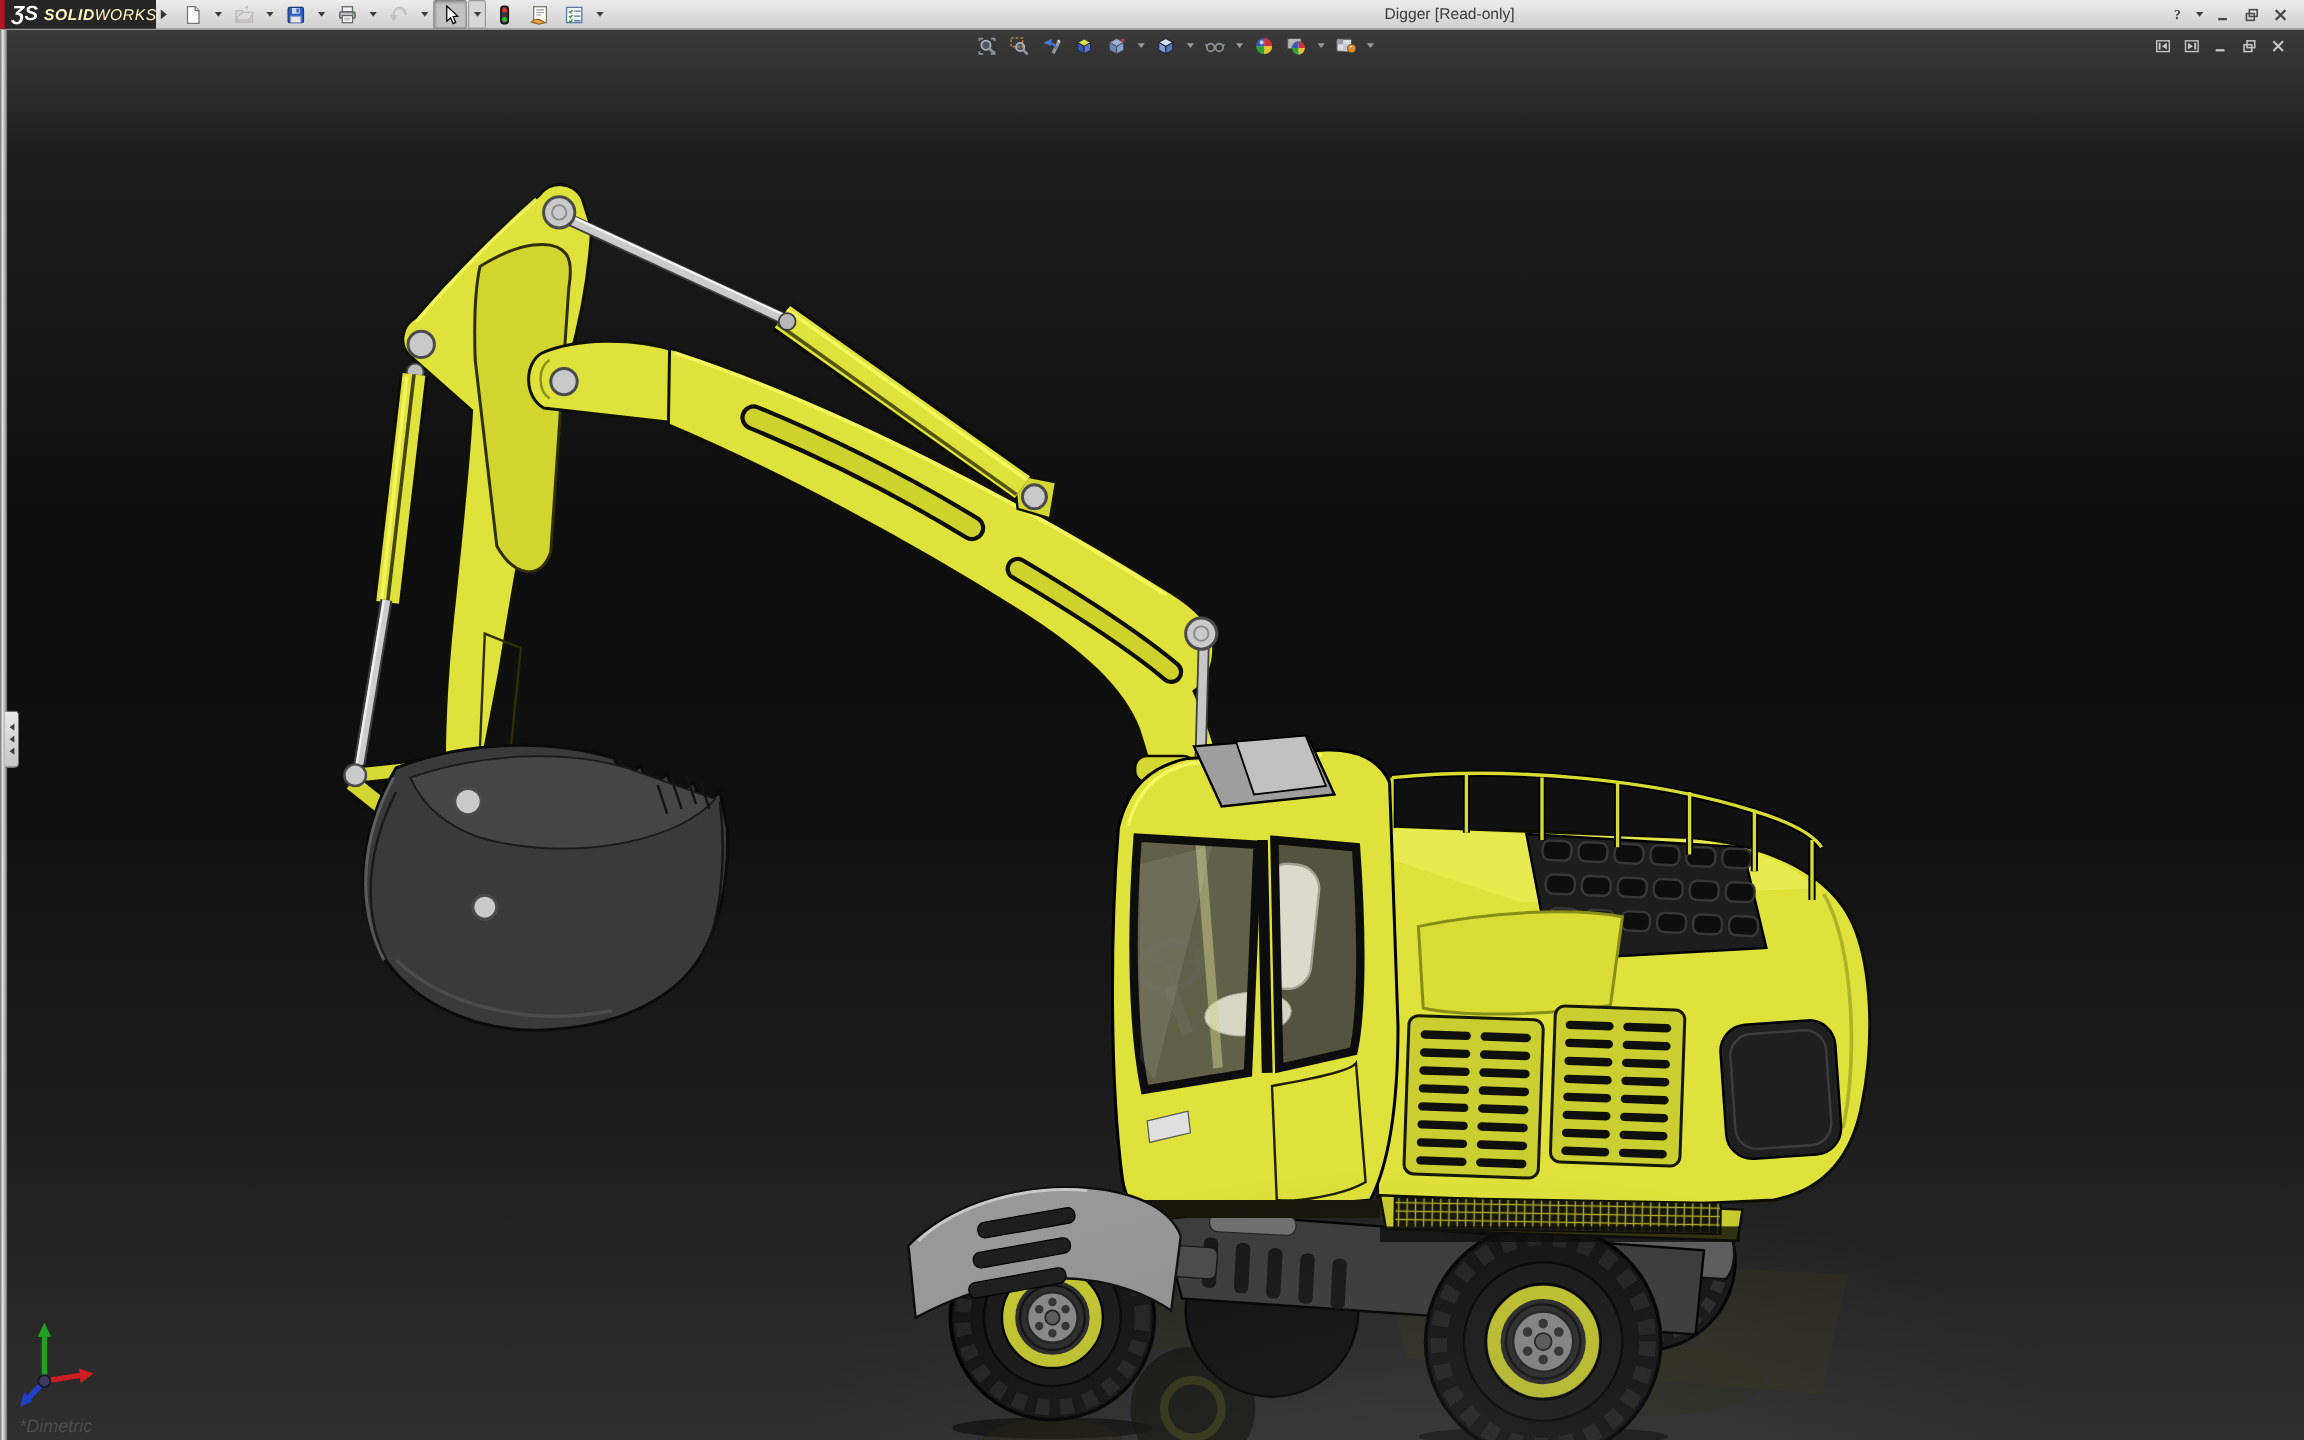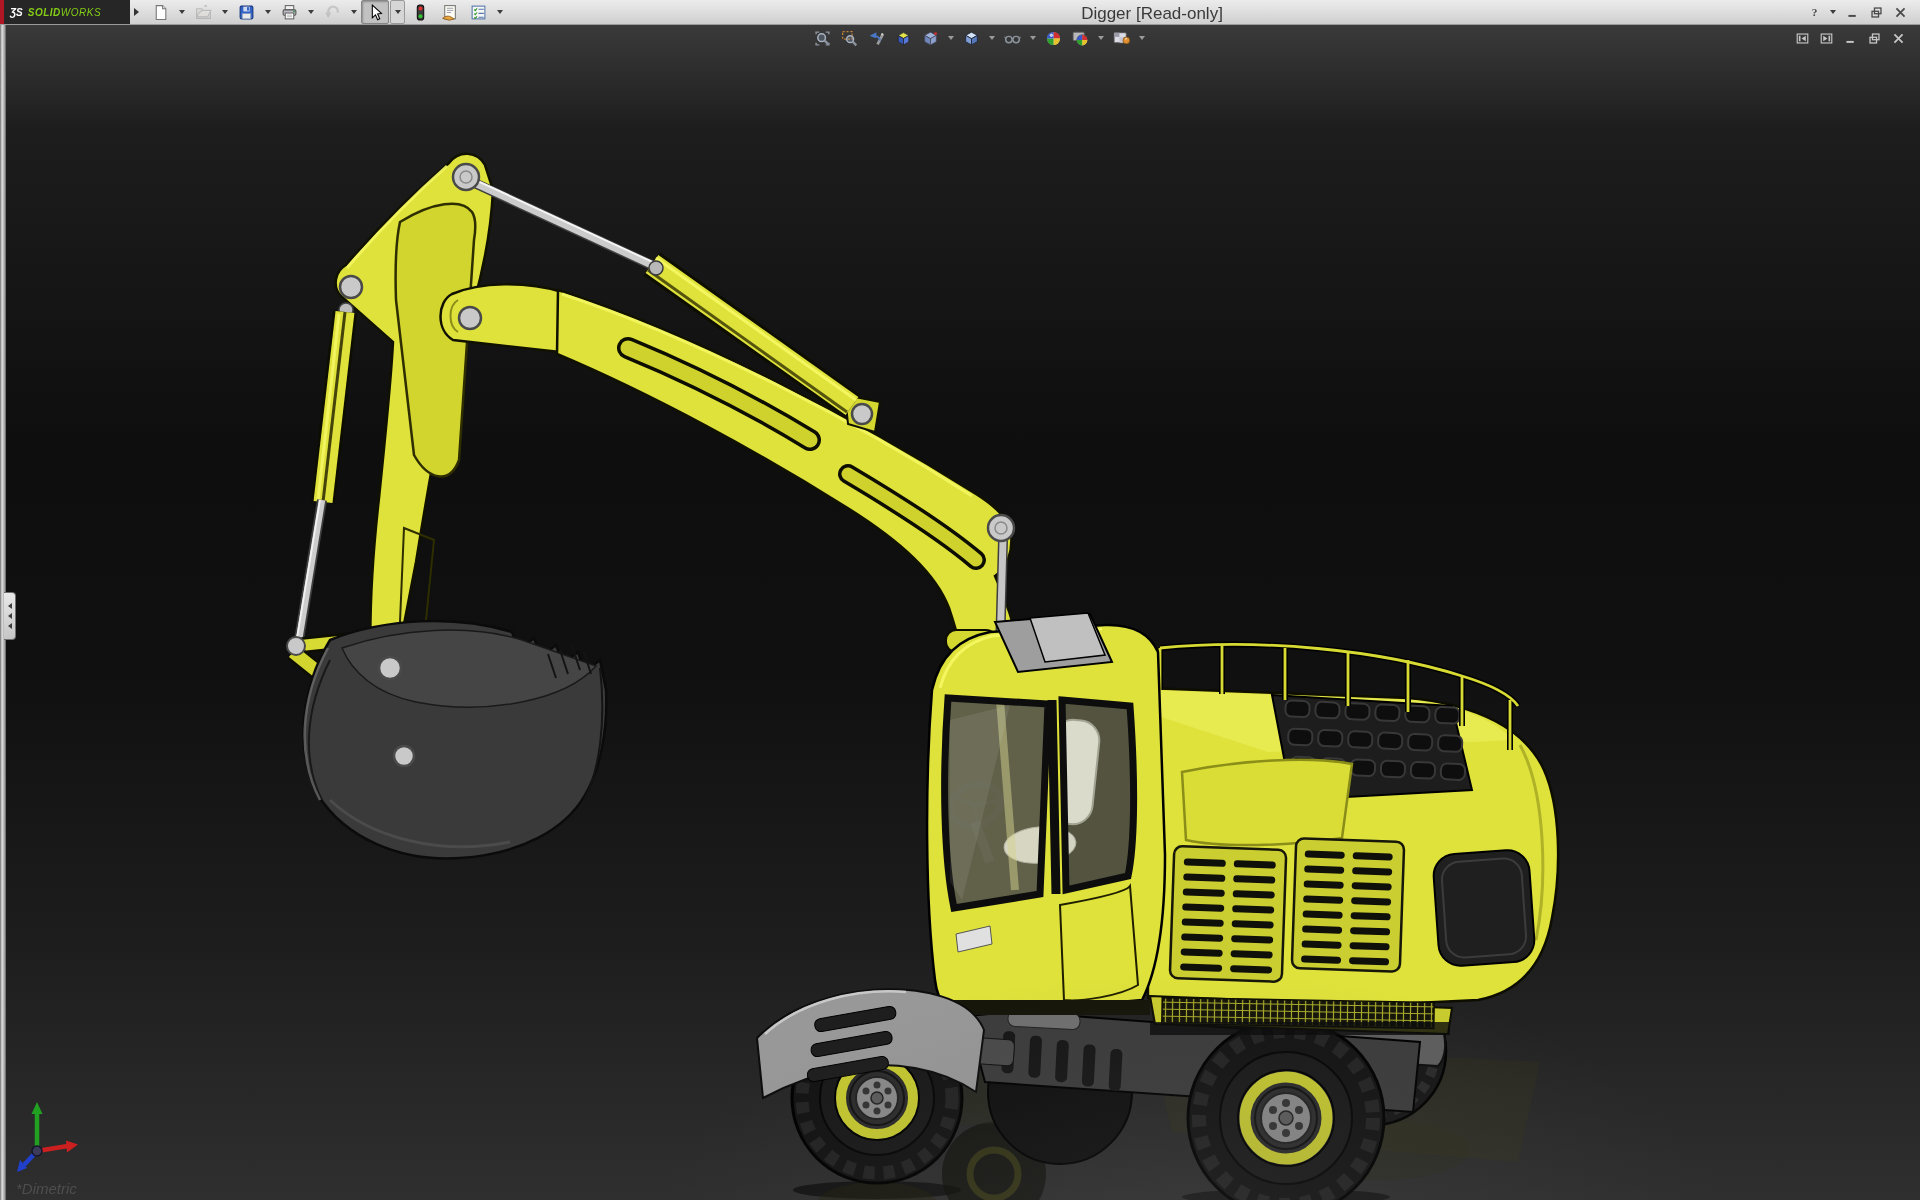--- a/index.html
+++ b/index.html
@@ -6,42 +6,42 @@
   #app{position:relative;width:1920px;height:1200px;overflow:hidden;
        font-family:"Liberation Sans",sans-serif;-webkit-font-smoothing:antialiased;}
 
   
   .titlebar{position:absolute;top:0;left:0;width:1920px;height:24px;
     background:linear-gradient(#ececec,#cfcfcf);border-bottom:1px solid #9a9a9a;
     display:flex;align-items:center;z-index:30;}
   .logo-block{position:relative;width:130px;height:24px;background:#262626;
     display:flex;align-items:center;padding-left:10px;box-sizing:border-box;flex:0 0 auto;}
   .logo-accent{position:absolute;left:0;top:0;width:4px;height:24px;background:#b01624;}
-  .logo-mark{color:#fff;font-style:italic;font-weight:bold;font-size:10px;margin-right:5px;}
-  .logo-text{color:#84cc16;font-style:italic;font-size:10px;letter-spacing:.5px;white-space:nowrap;}
+  .logo-mark{color:#fff;font-style:italic;font-weight:bold;font-size:17px;margin-right:5px;}
+  .logo-text{color:#fef9c3;font-style:italic;font-size:13px;letter-spacing:.5px;white-space:nowrap;}
   .logo-text b{font-weight:bold;}
   .logo-expander{width:12px;height:24px;display:flex;align-items:center;justify-content:center;flex:0 0 auto;}
   .logo-expander .tri-r{width:0;height:0;border-top:4px solid transparent;border-bottom:4px solid transparent;border-left:5px solid #333;}
 
   
   .bar{display:flex;align-items:center;}
   .tb-btn{display:flex;align-items:center;justify-content:center;border:1px solid transparent;border-radius:2px;}
   .tb-dd{display:flex;align-items:center;justify-content:center;}
   .caret{width:0;height:0;border-left:3.5px solid transparent;border-right:3.5px solid transparent;border-top:4px solid #3c3c3c;}
   .tb-btn.disabled{opacity:.42;filter:grayscale(.85);}
   .tb-btn.pressed{background:#c2c2c2;border:1px solid #868686;box-shadow:inset 1px 1px 2px rgba(0,0,0,.28);}
   .tb-dd.boxed{border:1px solid #9a9a9a;background:#d6d6d6;border-radius:2px;height:20px;}
 
   #main-toolbar{position:absolute;left:146px;top:0;height:24px;gap:1px;}
   #main-toolbar .tb-btn{width:26px;height:22px;}
   #main-toolbar .ticon{width:17px;height:17px;}
   #main-toolbar .tb-dd{width:13px;height:22px;}
 
-  .title-text{position:absolute;left:1152px;top:4px;transform:translateX(-50%);
-    font-size:17px;color:#3a3a3a;white-space:nowrap;}
+  .title-text{position:absolute;left:1208px;top:4px;transform:translateX(-50%);
+    font-size:13px;color:#3a3a3a;white-space:nowrap;}
 
   #titlebar-controls{position:absolute;right:10px;top:0;height:24px;gap:4px;}
   #titlebar-controls .tb-btn{width:18px;height:20px;color:#4a4a4a;}
   #titlebar-controls .ticon{width:13px;height:13px;}
   #titlebar-controls .tb-dd{width:10px;height:20px;}
 
   
   .viewport{position:absolute;top:24px;left:0;width:1920px;height:1176px;overflow:hidden;
     background:linear-gradient(180deg,#3a3a3a 0%,#1d1d1d 9%,#0e0e0e 36%,#101010 55%,#1d1d1d 78%,#2f2f2f 100%);font-style:italic;}
   .viewport::after{content:"";position:absolute;inset:0;pointer-events:none;

